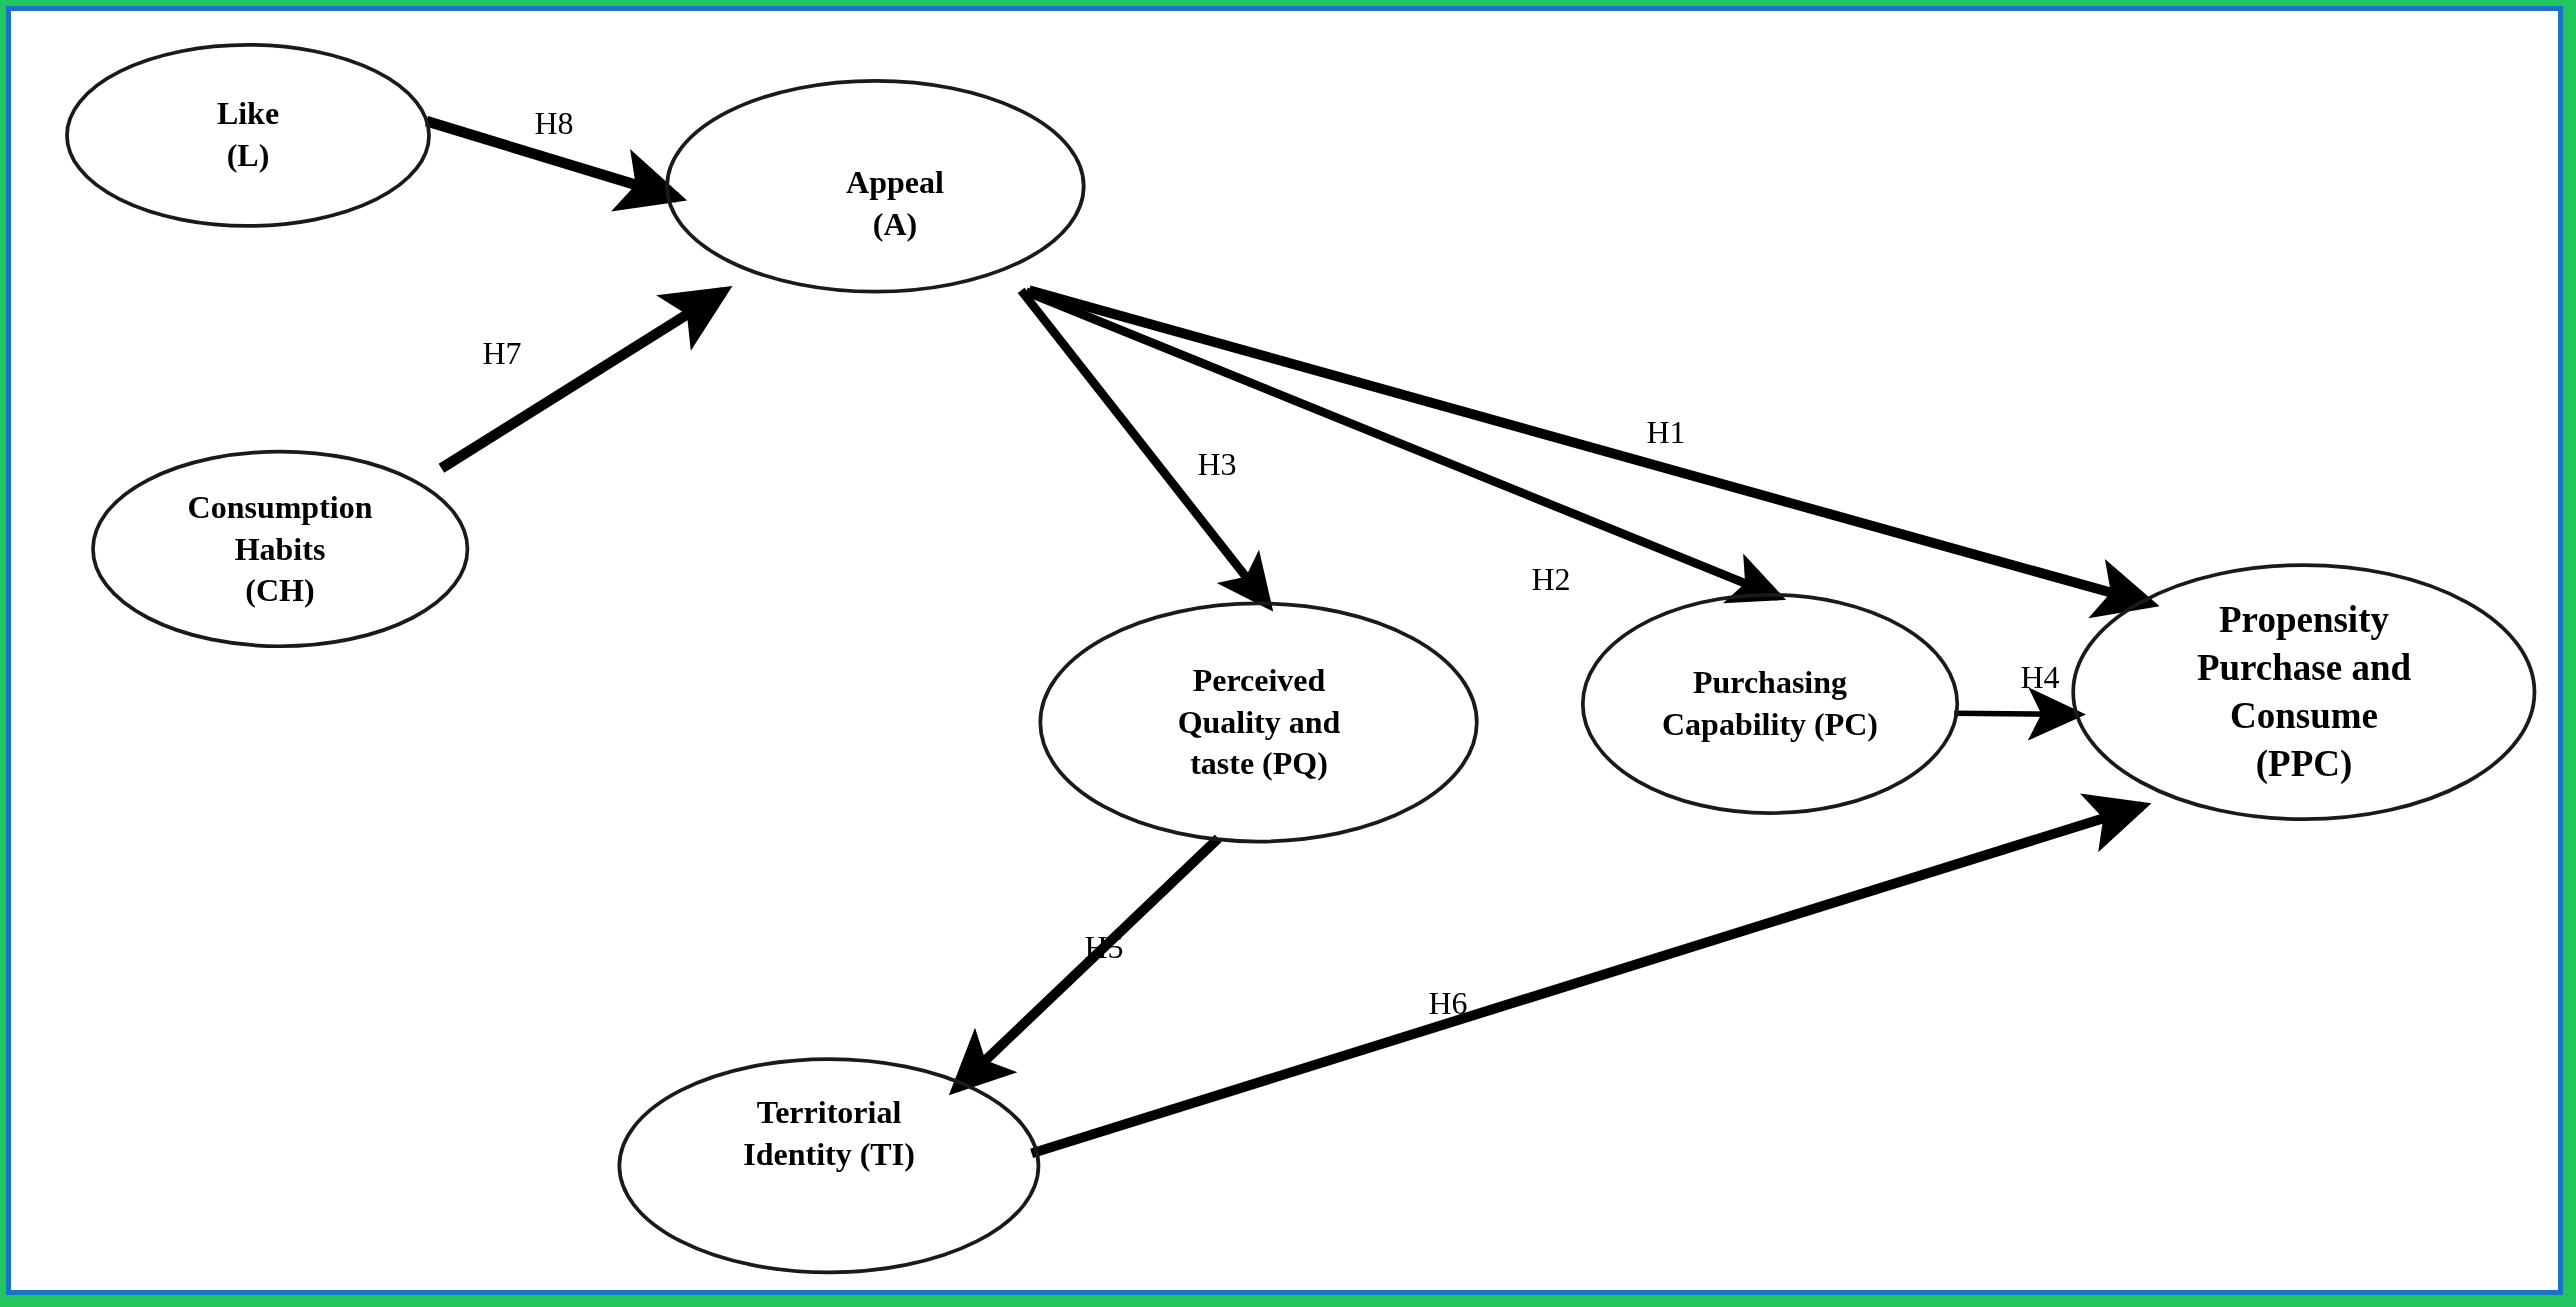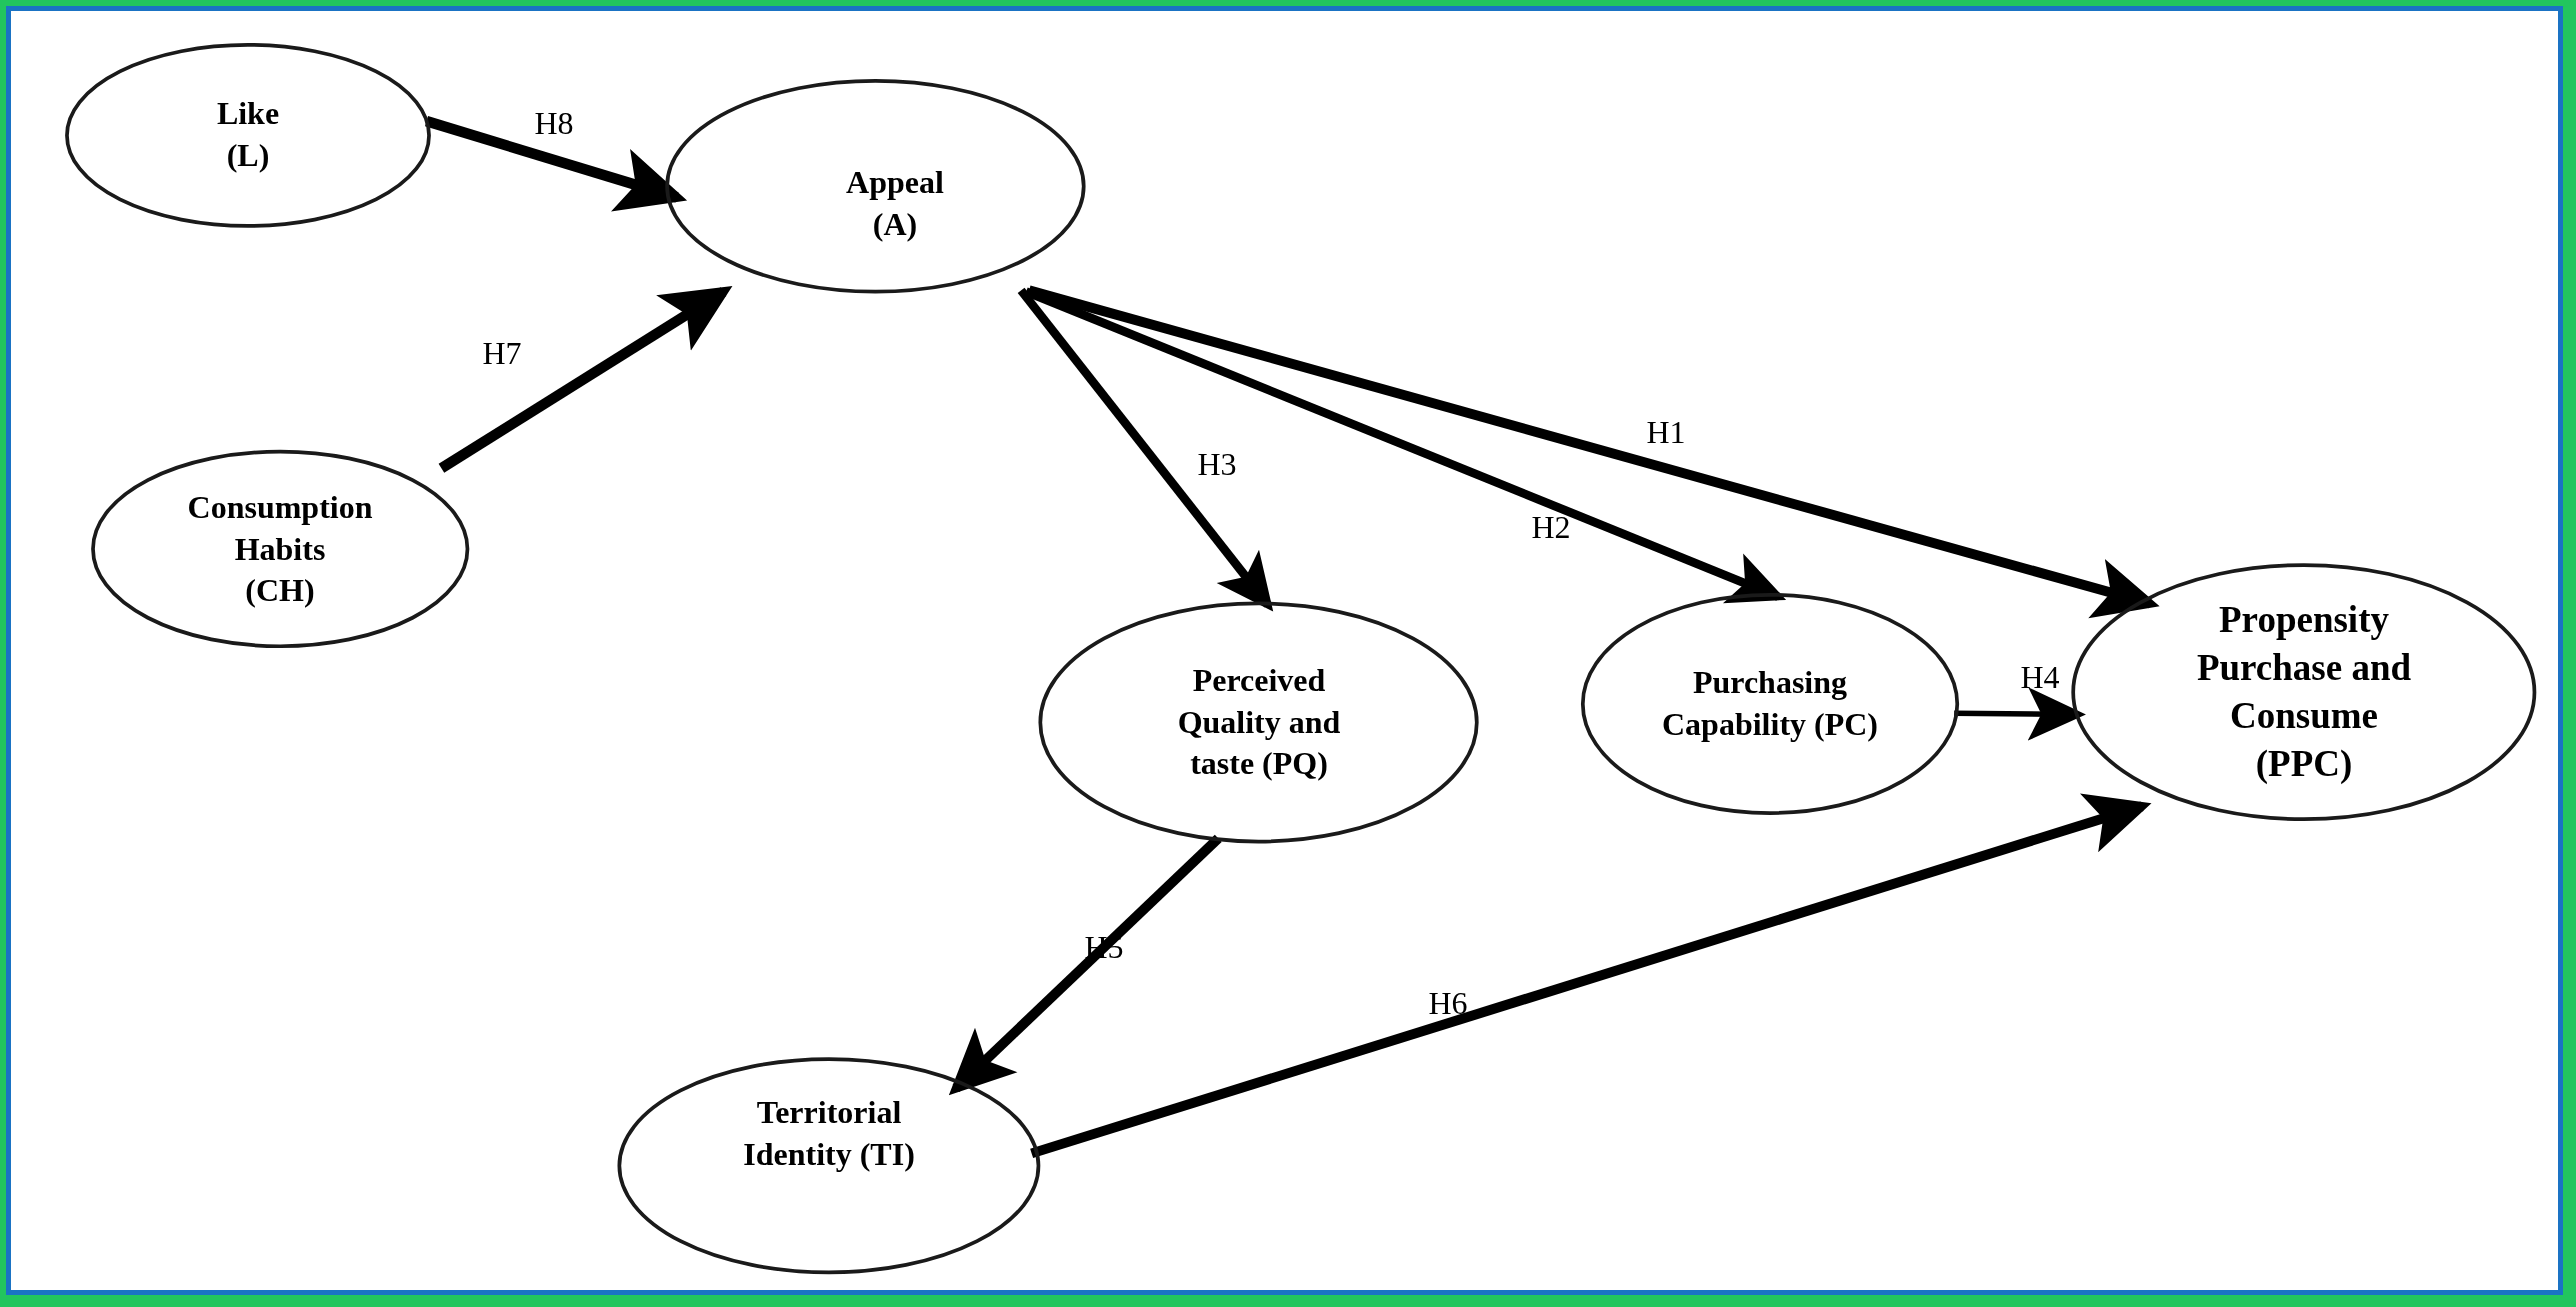--- a/index.html
+++ b/index.html
@@ -70,20 +70,20 @@
 Capability  (PC)</div>
       <div class="node-label" style="left: 2304px; top: 692px; font-size: 37px;">Propensity
 Purchase and
 Consume
 (PPC)</div>
       <div class="node-label" style="left: 829px; top: 1134px; font-size: 32px;">Territorial
 Identity (TI)</div>
       <div class="edge-label" style="left: 554px; top: 123px;">H8</div>
       <div class="edge-label" style="left: 502px; top: 353px;">H7</div>
       <div class="edge-label" style="left: 1217px; top: 450px; margin-top: 14px;">H3</div>
-      <div class="edge-label" style="left: 1551px; top: 527px;">H2</div>
+      <div class="edge-label" style="left: 1551px; top: 579px;">H2</div>
       <div class="edge-label" style="left: 1666px; top: 432px;">H1</div>
       <div class="edge-label" style="left: 2040px; top: 677px;">H4</div>
       <div class="edge-label" style="left: 1104px; top: 947px;">H5</div>
       <div class="edge-label" style="left: 1448px; top: 1003px;">H6</div>
     </div>
 </div>
 
 
 </body></html>

